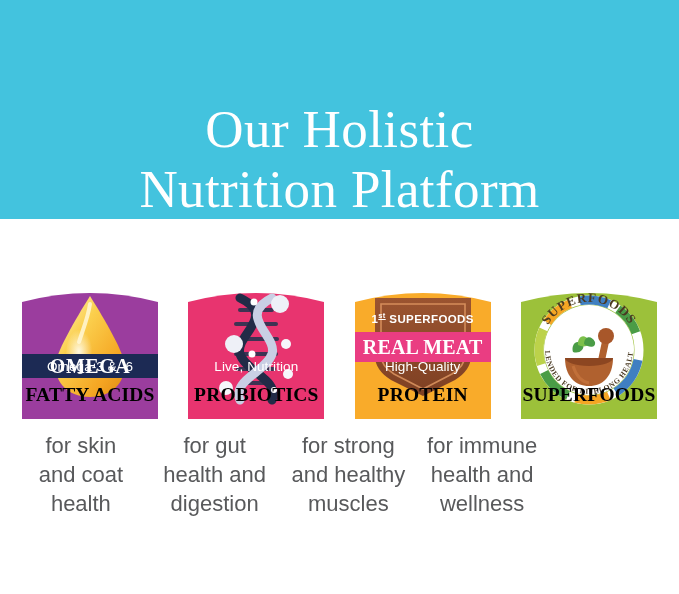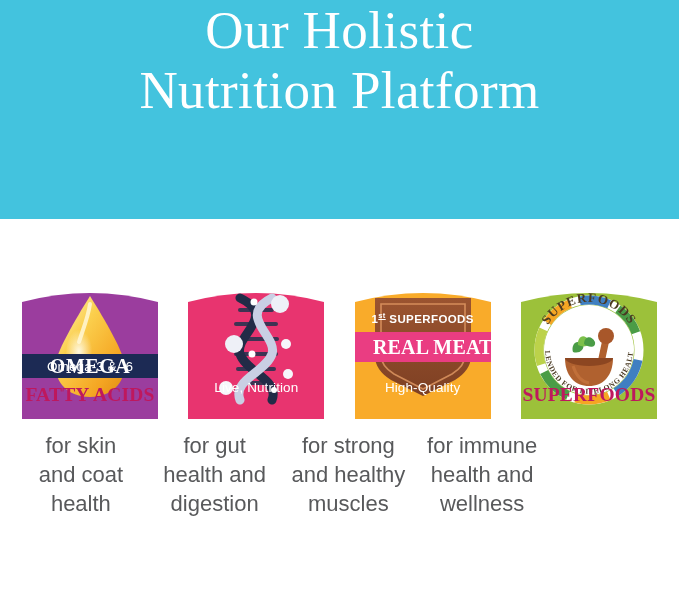--- a/index.html
+++ b/index.html
@@ -14,21 +14,21 @@
     font-family: "Liberation Sans", sans-serif;
     -webkit-font-smoothing: antialiased;
   }
 
   
   .hero {
     width: 679px;
     height: 219px;
     background: #43c3de;
     display: flex;
-    align-items: flex-start;
+    align-items: flex-end;
     justify-content: center;
   }
   .hero-title {
     font-family: "Liberation Serif", "DejaVu Serif", serif;
     color: #ffffff;
     font-size: 53px;
     line-height: 60px;
     text-align: center;
     letter-spacing: 0.4px;
     font-weight: 400;
@@ -93,21 +93,21 @@
     font-size: 13.5px;
     color: #ffffff;
     letter-spacing: 0.1px;
     margin-bottom: 10px;
   }
   .badge-main {
     display: block;
     font-family: "Liberation Serif", "DejaVu Serif", serif;
     font-weight: bold;
     font-size: 19.5px;
-    color: #be185d;
+    color: #000000;
     letter-spacing: 0.2px;
   }
 
   
   .caption-row {
     width: 563px;
     display: flex;
     justify-content: space-between;
     padding: 12px 14px 0 14px;
     box-sizing: border-box;
@@ -147,21 +147,21 @@
   
   .meat-ribbon {
     position: absolute;
     left: -2px;
     right: -2px;
     top: 48px;
     height: 30px;
     background: #ea3d82;
     display: flex;
     align-items: center;
-    justify-content: flex-end;
+    justify-content: center;
   }
   .meat-ribbon span {
     font-family: "Liberation Serif", "DejaVu Serif", serif;
     font-weight: bold;
     font-size: 20px;
     color: #ffffff;
     letter-spacing: 0.2px;
   }
   .meat-first {
     position: absolute;
@@ -257,20 +257,21 @@
               <circle cx="98" cy="60" r="5" fill="#f6f7fb"></circle>
               <circle cx="100" cy="90" r="5" fill="#f6f7fb"></circle>
               <circle cx="66" cy="18" r="3.5" fill="#ffffff"></circle>
               <circle cx="64" cy="70" r="3.5" fill="#ffffff"></circle>
               <circle cx="86" cy="106" r="3" fill="#ffffff"></circle>
             </g>
           </svg>
         </div>
         <div class="badge-text">
           <span class="badge-sub">Live, Nutrition</span>
+          <span class="badge-main">PROBIOTICS</span>
         </div>
       </div>
     </div>
   </div>
 
   <div class="badge-col">
     <div class="badge">
       <svg class="badge-shape" viewBox="0 0 136 188">
         <path d="M0,18 Q68,0 136,18 L136,170 Q68,188 0,170 Z" fill="#f9ab2a"></path>
       </svg>
@@ -286,20 +287,21 @@
             <path d="M20,14 L116,14 L116,72 Q116,86 100,96 L68,112 L36,96 Q20,86 20,72 Z" fill="url(#shieldG)"></path>
             <path d="M26,20 L110,20 L110,71 Q110,82 97,90 L68,105 L39,90 Q26,82 26,71 Z" fill="none" stroke="#e8a06a" stroke-width="1.6" opacity="0.75"></path>
           </svg>
           <div class="meat-first"><span>1</span><sup>st</sup><span> SUPERFOODS</span></div>
           <div class="meat-ribbon">
             <span>REAL MEAT</span>
           </div>
         </div>
         <div class="badge-text">
           <span class="badge-sub">High-Quality</span>
+          <span class="badge-main">PROTEIN</span>
         </div>
       </div>
     </div>
   </div>
 
   <div class="badge-col">
     <div class="badge">
       <svg class="badge-shape" viewBox="0 0 136 188">
         <path d="M0,18 Q68,0 136,18 L136,170 Q68,188 0,170 Z" fill="#9cc13a"></path>
       </svg>

